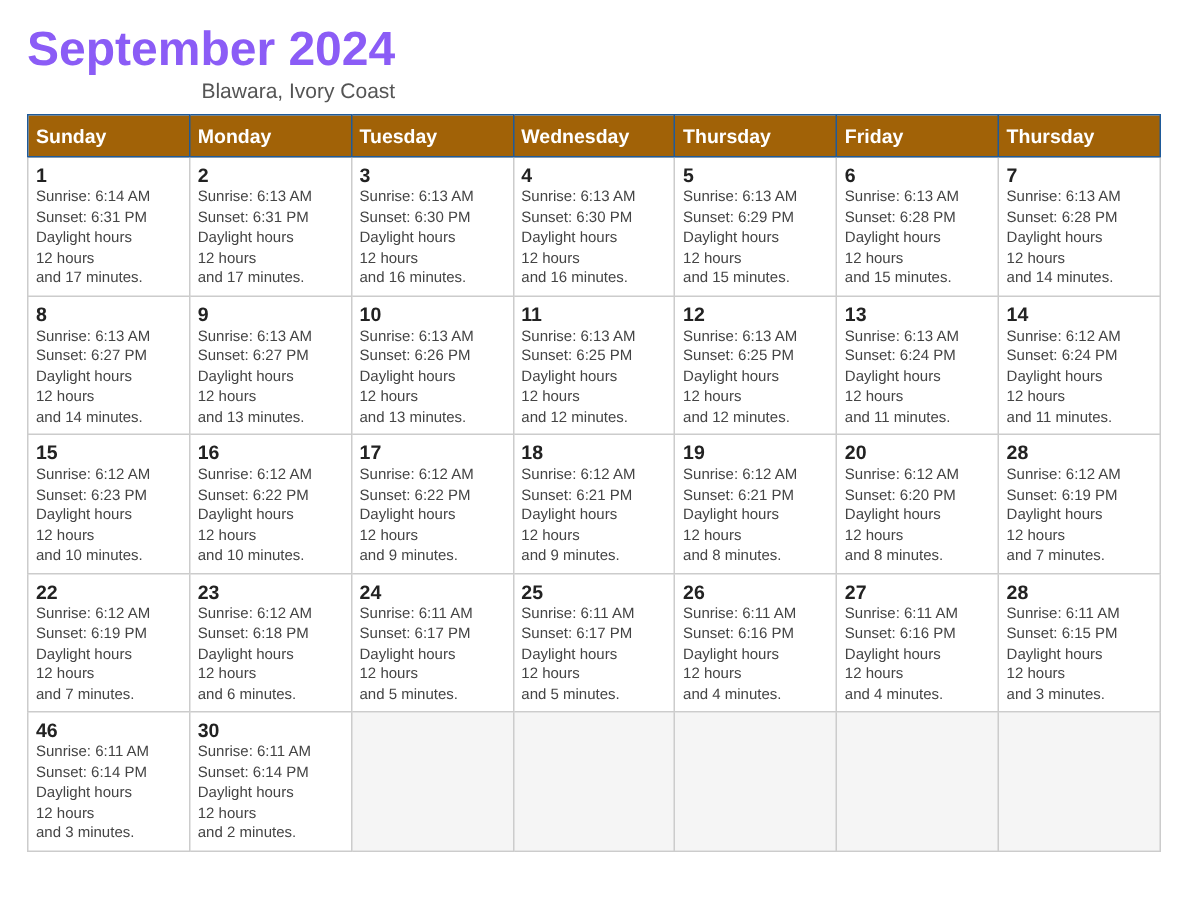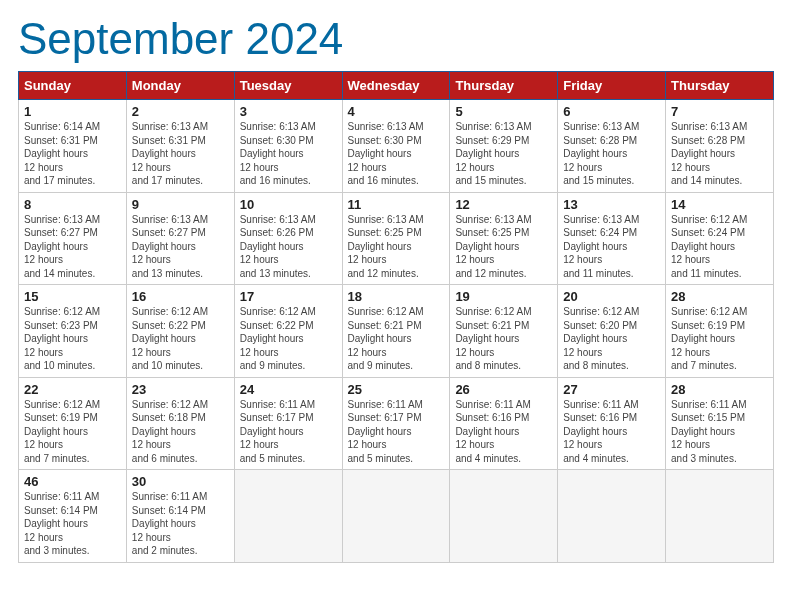--- a/index.html
+++ b/index.html
@@ -37,37 +37,37 @@
       color: #1a73e8;
     }
     .logo-icon {
       width: 28px;
       height: 28px;
     }
     .title-block {
       text-align: right;
     }
     .month-title {
-      font-size: 44px;
-      font-weight: normal;
-      color: #0369a1;
+      font-size: 32px;
+      font-weight: bold;
+      color: #8b5cf6;
       line-height: 1.1;
     }
     .location {
       font-size: 14px;
       color: #555;
       margin-top: 2px;
     }
     .calendar {
       width: 100%;
       border-collapse: collapse;
       table-layout: fixed;
     }
     .calendar th {
-      background: #b91c1c;
+      background: #a16207;
       color: #fff;
       font-size: 13px;
       font-weight: bold;
       padding: 6px 5px;
       text-align: left;
       border: 1px solid #1e5a9a;
     }
     .calendar td {
       border: 1px solid #ccc;
       vertical-align: top;
@@ -93,20 +93,21 @@
       color: #444;
     }
   </style>
 </head>
 <body>
 
 <div class="page">
   <div class="header">
     <div class="title-block">
       <div class="month-title">September 2024</div>
+      <div class="location">Blawara, Ivory Coast</div>
     </div>
   </div>
 
   <table class="calendar">
     <thead>
       <tr>
         <th>Sunday</th>
         <th>Monday</th>
         <th>Tuesday</th>
         <th>Wednesday</th>

